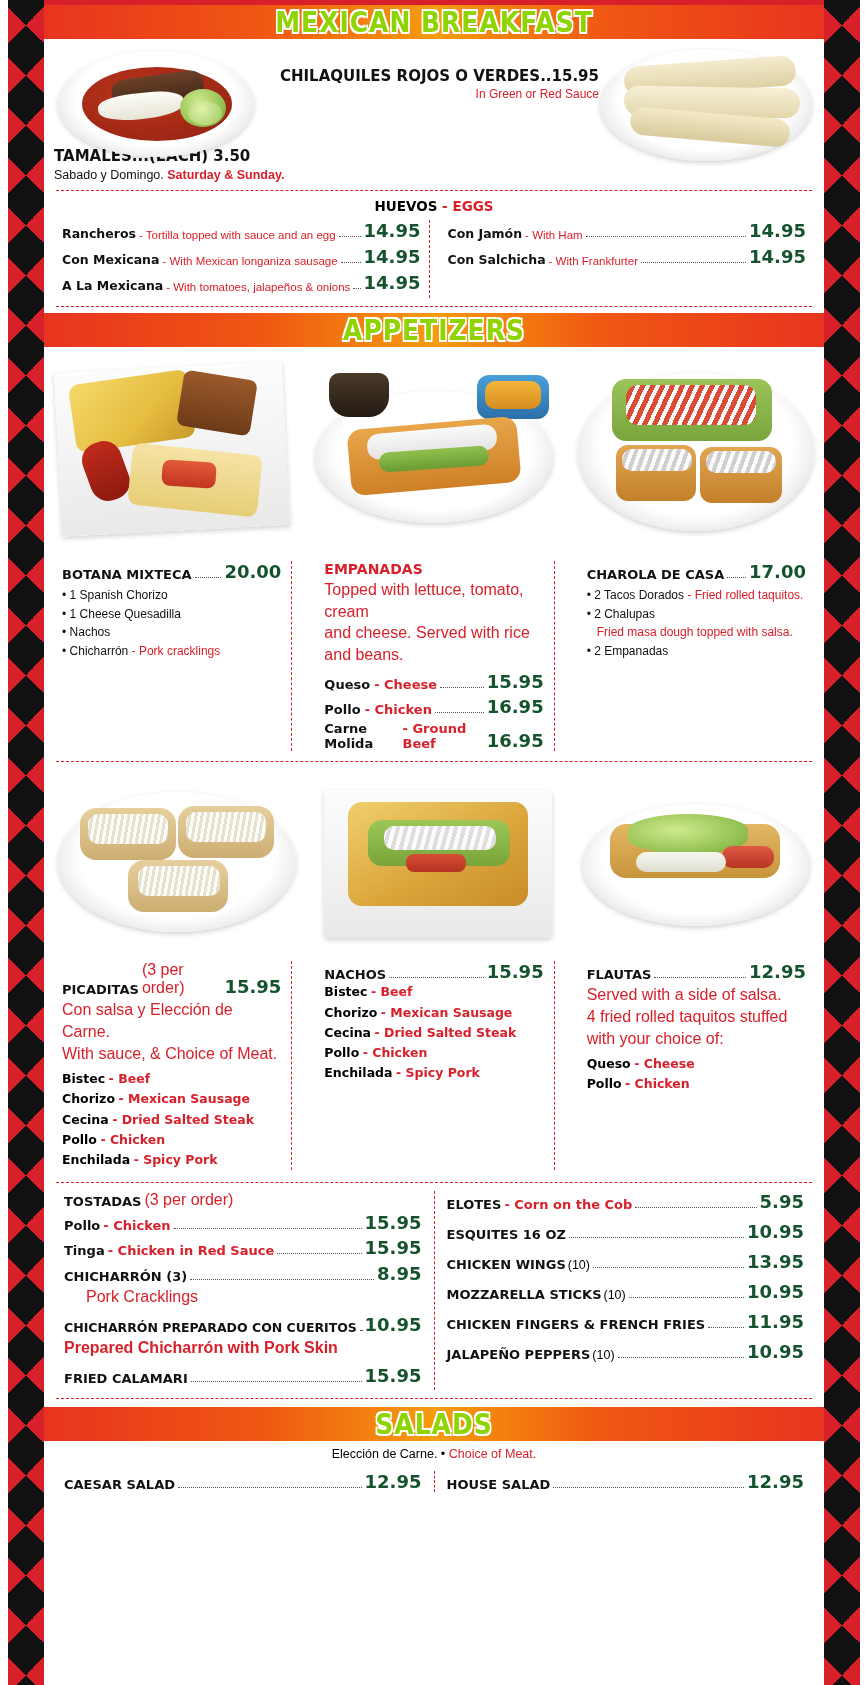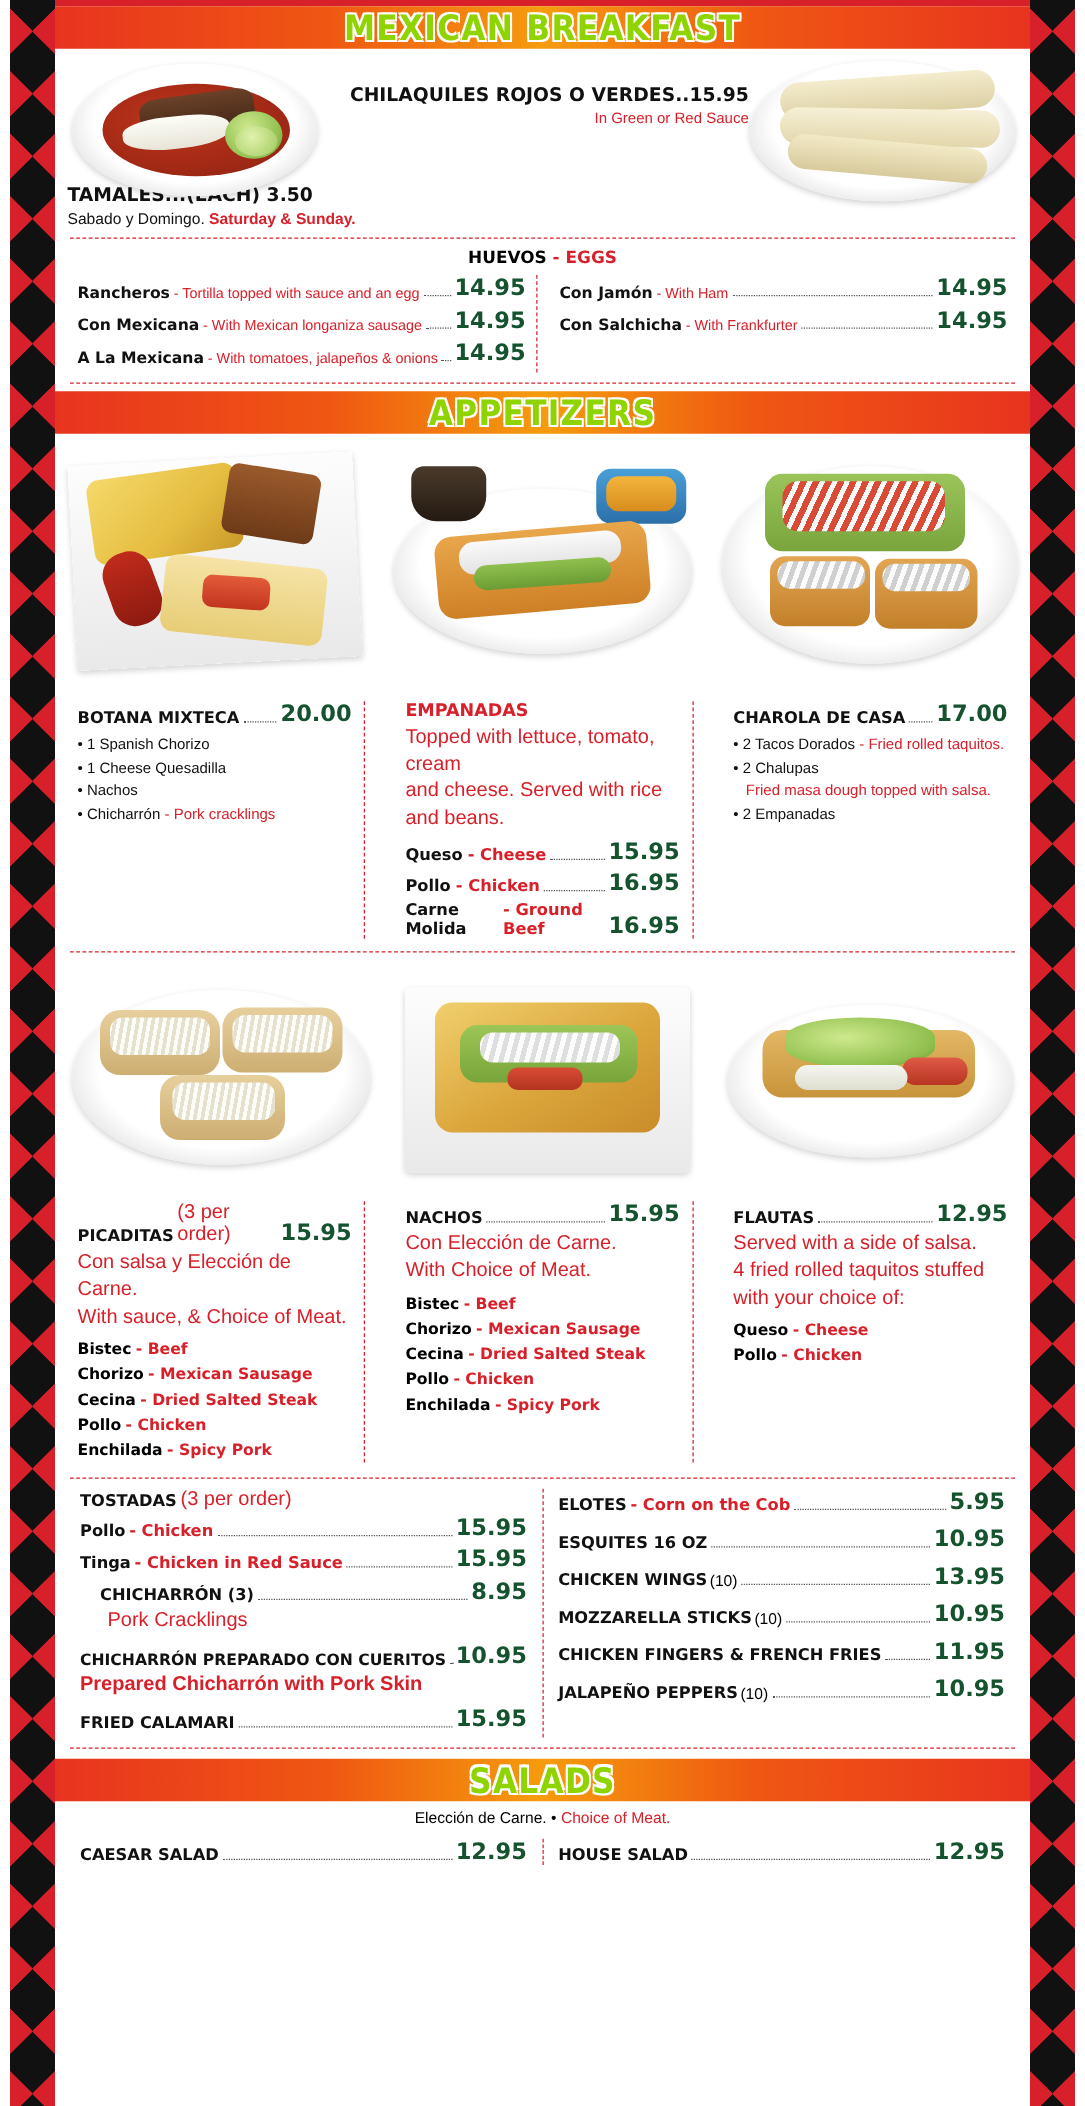--- a/index.html
+++ b/index.html
@@ -417,24 +417,20 @@
           <div><span class="lbl">Enchilada</span> <span class="lbl red">- Spicy Pork</span></div>
         </div>
       </div>
 
       <div class="col">
         <div class="item-head">
           <span class="name">NACHOS</span>
           <span class="dots"></span>
           <span class="price">15.95</span>
         </div>
-        <div class="desc-red" style="line-height:1.35;margin:2px 0 5px 0;">
-          <div>Con Elección de Carne.</div>
-          <div>With Choice of Meat.</div>
-        </div>
         <div class="small-list">
           <div><span class="lbl">Bistec</span> <span class="lbl red">- Beef</span></div>
           <div><span class="lbl">Chorizo</span> <span class="lbl red">- Mexican Sausage</span></div>
           <div><span class="lbl">Cecina</span> <span class="lbl red">- Dried Salted Steak</span></div>
           <div><span class="lbl">Pollo</span> <span class="lbl red">- Chicken</span></div>
           <div><span class="lbl">Enchilada</span> <span class="lbl red">- Spicy Pork</span></div>
         </div>
       </div>
 
       <div class="col">
@@ -468,21 +464,21 @@
           <span class="name red" style="margin-left:3px;">- Chicken</span>
           <span class="dots"></span>
           <span class="price">15.95</span>
         </div>
         <div class="lrow">
           <span class="name">Tinga</span>
           <span class="name red" style="margin-left:3px;">- Chicken in Red Sauce</span>
           <span class="dots"></span>
           <span class="price">15.95</span>
         </div>
-        <div class="lrow" style="margin-top:5px;margin-left:16px;">
+        <div class="lrow" style="margin-top:5px;">
           <span class="name">CHICHARRÓN (3)</span>
           <span class="dots"></span>
           <span class="price">8.95</span>
         </div>
         <div class="desc-red" style="font-weight:normal;margin-bottom:8px;margin-left:22px;">Pork Cracklings</div>
 
         <div class="lrow">
           <span class="name" style="font-size:12.5px;">CHICHARRÓN PREPARADO CON CUERITOS</span>
           <span class="dots" style="max-width:10px;"></span>
           <span class="price">10.95</span>

